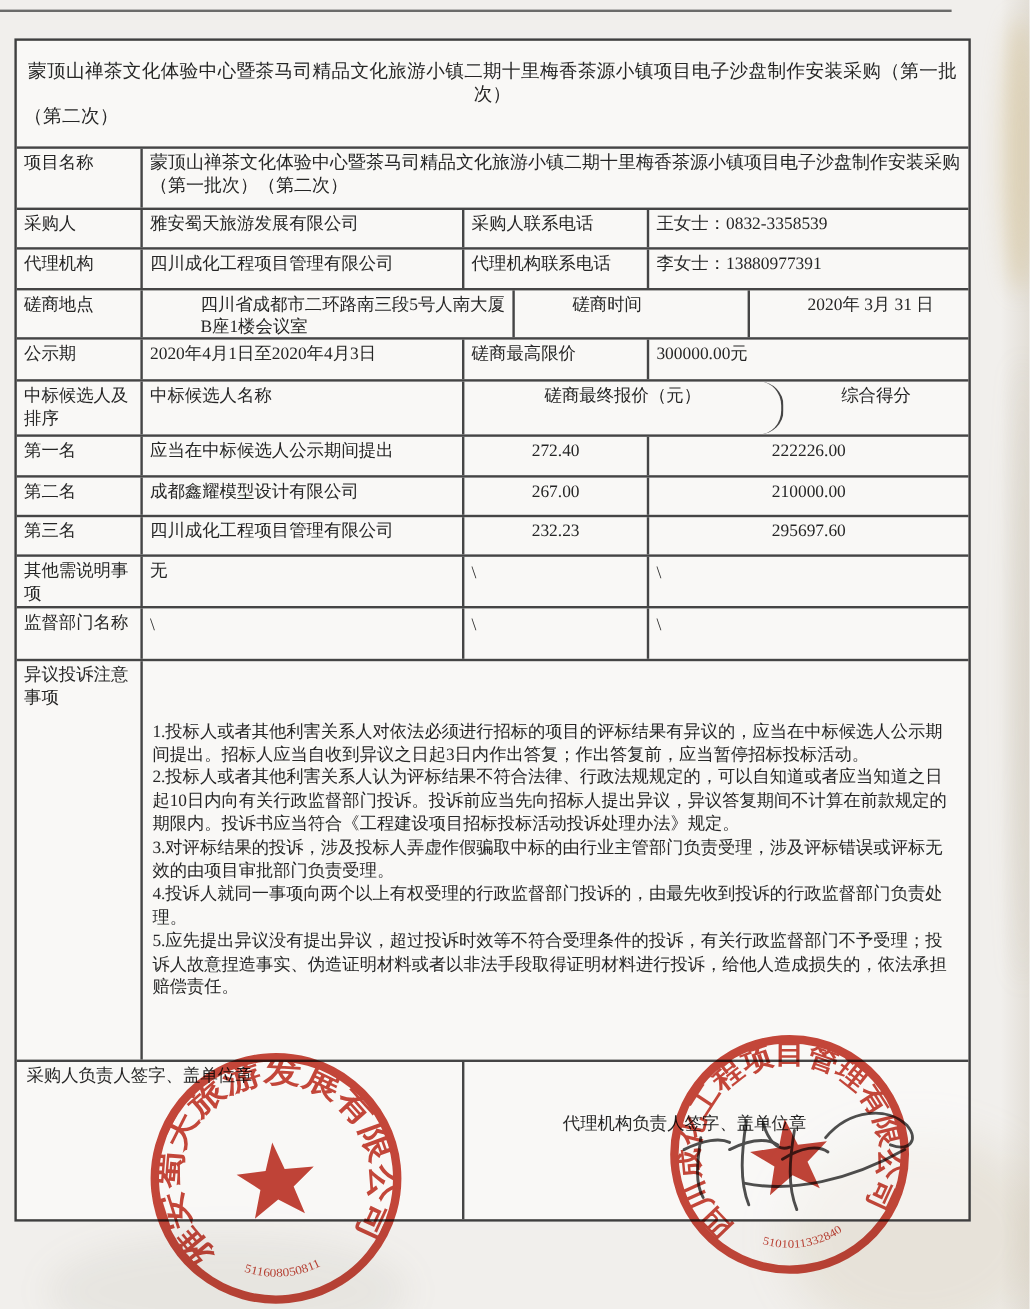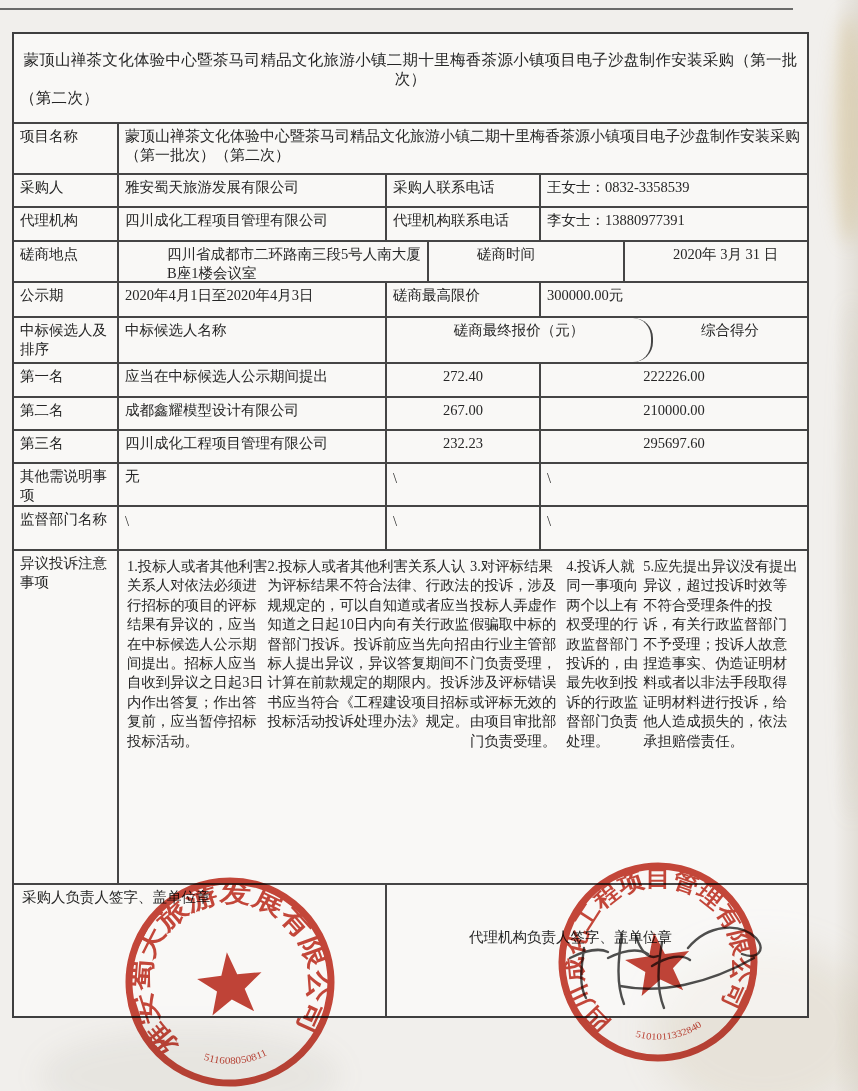--- a/index.html
+++ b/index.html
@@ -50,21 +50,21 @@
   .r-publicity{height:35px;}
   .r-cheader{height:46px;}
   .r-cand1{height:34px;}
   .r-cand{height:33px;}
   .r-other{height:43px;}
   .r-super{height:44px;}
   .r-objection{height:334px;}
   .r-sign{height:131px;border-bottom:none;}
   .title-cell{flex-direction:column;justify-content:center;width:100%;font-size:15.5px;letter-spacing:.3px;}
   .project-value{font-size:15px;}
-  .objection-body{flex-direction:row;align-items:flex-start;justify-content:center;
+  .objection-body{flex-direction:column;align-items:flex-start;justify-content:center;
      font-size:14.4px;line-height:19.4px;padding:6px 8px;}
   .objection-body div{margin:0;}
   .sign-left{width:373px;flex:none;padding-left:8px;}
   .sign-right{flex:1;padding-left:82px;margin-top:40px;}
   
   .seal{position:absolute;mix-blend-mode:multiply;opacity:.93;}
   .seal-left{left:118px;top:870px;transform:rotate(-6deg);}
   .seal-right{left:552px;top:856px;transform:rotate(-8deg);}
   .signature-svg{position:absolute;left:556px;top:896px;mix-blend-mode:multiply;}
 </style>

